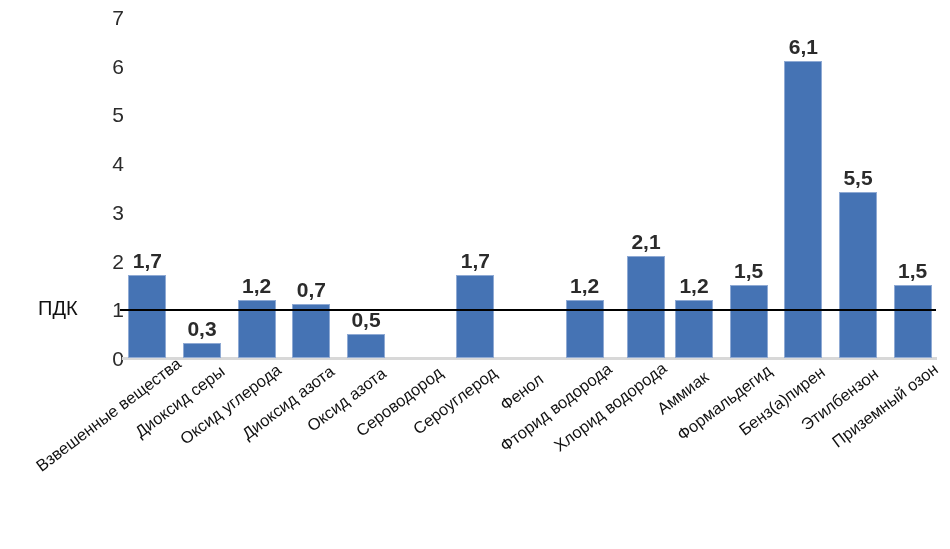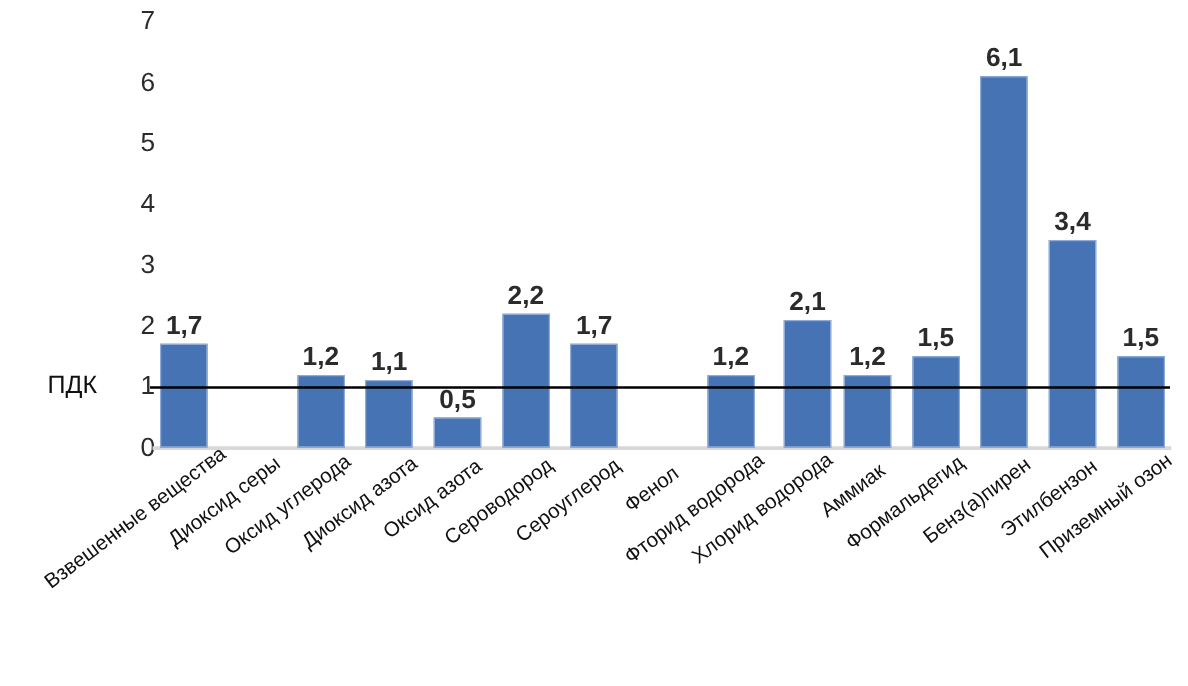--- a/index.html
+++ b/index.html
@@ -138,36 +138,36 @@
       <div class="y-tick-label" style="top: 17.03px;">7</div>
     </div>
 
   <div id="baseline"></div>
 
   <div id="plot-area">
       <div class="bar-group" style="left: 8.33333px; width: 38px;">
         <div class="bar" style="height: 82.807px; background: rgb(69, 115, 180); border-color: rgb(143, 170, 212); bottom: 7px;"></div>
         <div class="bar-value" style="bottom: 93.807px;">1,7</div>
       </div>
+      <div class="bar-group" style="left: 63px; width: 38px;">
+        <div class="bar" style="height: 14.613px; background: rgb(69, 115, 180); border-color: rgb(143, 170, 212); bottom: 7px;"></div>
+        <div class="bar-value" style="bottom: 25.613px;">0,3</div>
+      </div>
       <div class="bar-group" style="left: 117.667px; width: 38px;">
         <div class="bar" style="height: 58.452px; background: rgb(69, 115, 180); border-color: rgb(143, 170, 212); bottom: 7px;"></div>
         <div class="bar-value" style="bottom: 69.452px;">1,2</div>
       </div>
       <div class="bar-group" style="left: 172.333px; width: 38px;">
         <div class="bar" style="height: 53.581px; background: rgb(69, 115, 180); border-color: rgb(143, 170, 212); bottom: 7px;"></div>
-        <div class="bar-value" style="bottom: 64.581px;">1,1</div>
+        <div class="bar-value" style="bottom: 64.581px;">0,7</div>
       </div>
       <div class="bar-group" style="left: 227px; width: 38px;">
         <div class="bar" style="height: 24.355px; background: rgb(69, 115, 180); border-color: rgb(143, 170, 212); bottom: 7px;"></div>
         <div class="bar-value" style="bottom: 35.355px;">0,5</div>
       </div>
-      <div class="bar-group" style="left: 281.667px; width: 38px;">
-        <div class="bar" style="height: 107.162px; background: rgb(69, 115, 180); border-color: rgb(143, 170, 212); bottom: 7px;"></div>
-        <div class="bar-value" style="bottom: 118.162px;">2,2</div>
-      </div>
       <div class="bar-group" style="left: 336.333px; width: 38px;">
         <div class="bar" style="height: 82.807px; background: rgb(69, 115, 180); border-color: rgb(143, 170, 212); bottom: 7px;"></div>
         <div class="bar-value" style="bottom: 93.807px;">1,7</div>
       </div>
       <div class="bar-group" style="left: 445.667px; width: 38px;">
         <div class="bar" style="height: 58.452px; background: rgb(69, 115, 180); border-color: rgb(143, 170, 212); bottom: 7px;"></div>
         <div class="bar-value" style="bottom: 69.452px;">1,2</div>
       </div>
       <div class="bar-group" style="left: 507px; width: 38px;">
         <div class="bar" style="height: 102.291px; background: rgb(69, 115, 180); border-color: rgb(143, 170, 212); bottom: 7px;"></div>
@@ -180,21 +180,21 @@
       <div class="bar-group" style="left: 609.667px; width: 38px;">
         <div class="bar" style="height: 73.065px; background: rgb(69, 115, 180); border-color: rgb(143, 170, 212); bottom: 7px;"></div>
         <div class="bar-value" style="bottom: 84.065px;">1,5</div>
       </div>
       <div class="bar-group" style="left: 664.333px; width: 38px;">
         <div class="bar" style="height: 297.131px; background: rgb(69, 115, 180); border-color: rgb(143, 170, 212); bottom: 7px;"></div>
         <div class="bar-value" style="bottom: 308.131px;">6,1</div>
       </div>
       <div class="bar-group" style="left: 719px; width: 38px;">
         <div class="bar" style="height: 165.614px; background: rgb(69, 115, 180); border-color: rgb(143, 170, 212); bottom: 7px;"></div>
-        <div class="bar-value" style="bottom: 176.614px;">3,4</div>
+        <div class="bar-value" style="bottom: 176.614px;">5,5</div>
       </div>
       <div class="bar-group" style="left: 773.667px; width: 38px;">
         <div class="bar" style="height: 73.065px; background: rgb(69, 115, 180); border-color: rgb(143, 170, 212); bottom: 7px;"></div>
         <div class="bar-value" style="bottom: 84.065px;">1,5</div>
       </div>
     </div>
 
   <div id="pdk-line" style="top: 309.29px;"></div>
   <div id="pdk-label" style="top: 298.29px;">ПДК</div>
 

